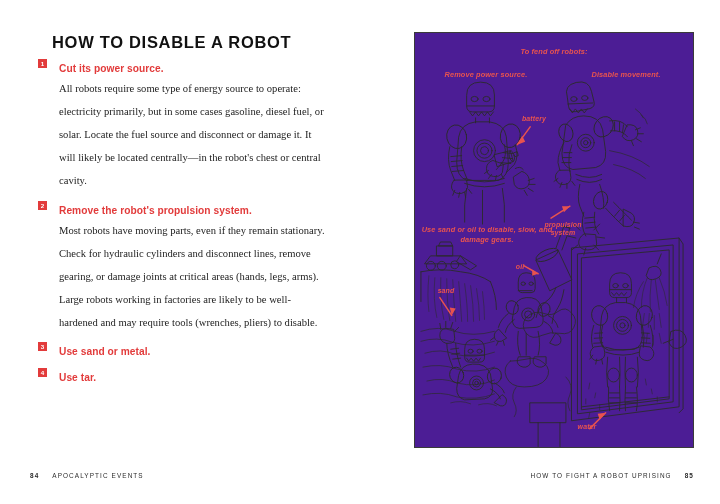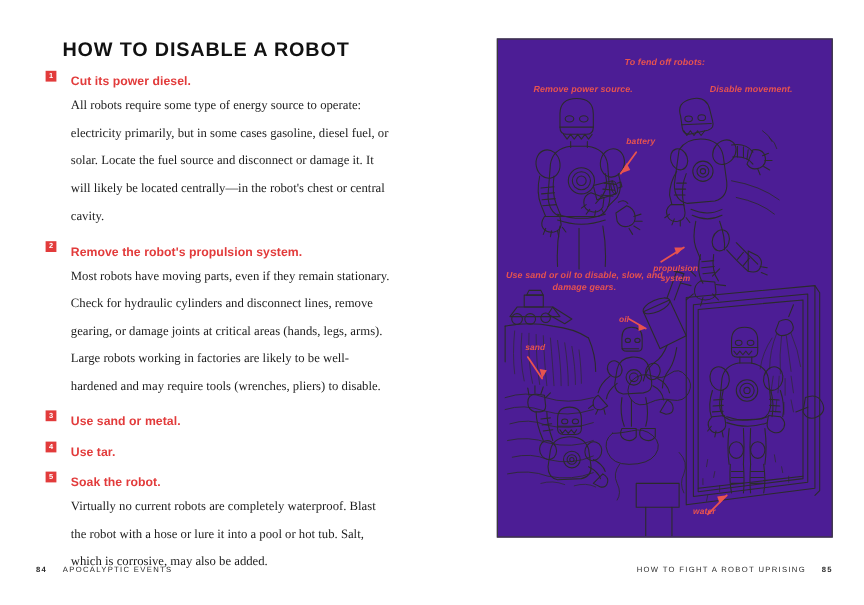--- a/index.html
+++ b/index.html
@@ -182,21 +182,21 @@
 
   <div class="page-left">
 
     <div class="page-title">HOW TO DISABLE A ROBOT</div>
 
     <div class="steps">
 
       <div class="step">
         <div class="step-head">
           <span class="step-badge">1</span>
-          <span class="step-title">Cut its power diesel.</span>
+          <span class="step-title">Cut its power source.</span>
         </div>
         <div class="step-body">All robots require some type of energy source to operate: electricity primarily, but in some cases gasoline, diesel fuel, or solar. Locate the fuel source and disconnect or damage it. It will likely be located centrally—in the robot's chest or central cavity.</div>
       </div>
 
       <div class="step">
         <div class="step-head">
           <span class="step-badge">2</span>
           <span class="step-title">Remove the robot's propulsion system.</span>
         </div>
         <div class="step-body">Most robots have moving parts, even if they remain stationary. Check for hydraulic cylinders and disconnect lines, remove gearing, or damage joints at critical areas (hands, legs, arms). Large robots working in factories are likely to be well-hardened and may require tools (wrenches, pliers) to disable.</div>
@@ -209,27 +209,20 @@
         </div>
       </div>
 
       <div class="step">
         <div class="step-head">
           <span class="step-badge">4</span>
           <span class="step-title">Use tar.</span>
         </div>
       </div>
 
-      <div class="step">
-        <div class="step-head">
-          <span class="step-badge">5</span>
-          <span class="step-title">Soak the robot.</span>
-        </div>
-        <div class="step-body">Virtually no current robots are completely waterproof. Blast the robot with a hose or lure it into a pool or hot tub. Salt, which is corrosive, may also be added.</div>
-      </div>
 
     </div>
 
     <div class="footer-left">
       <span class="pg">84</span><span>APOCALYPTIC EVENTS</span>
     </div>
   </div>
 
   <div class="page-right">
 

